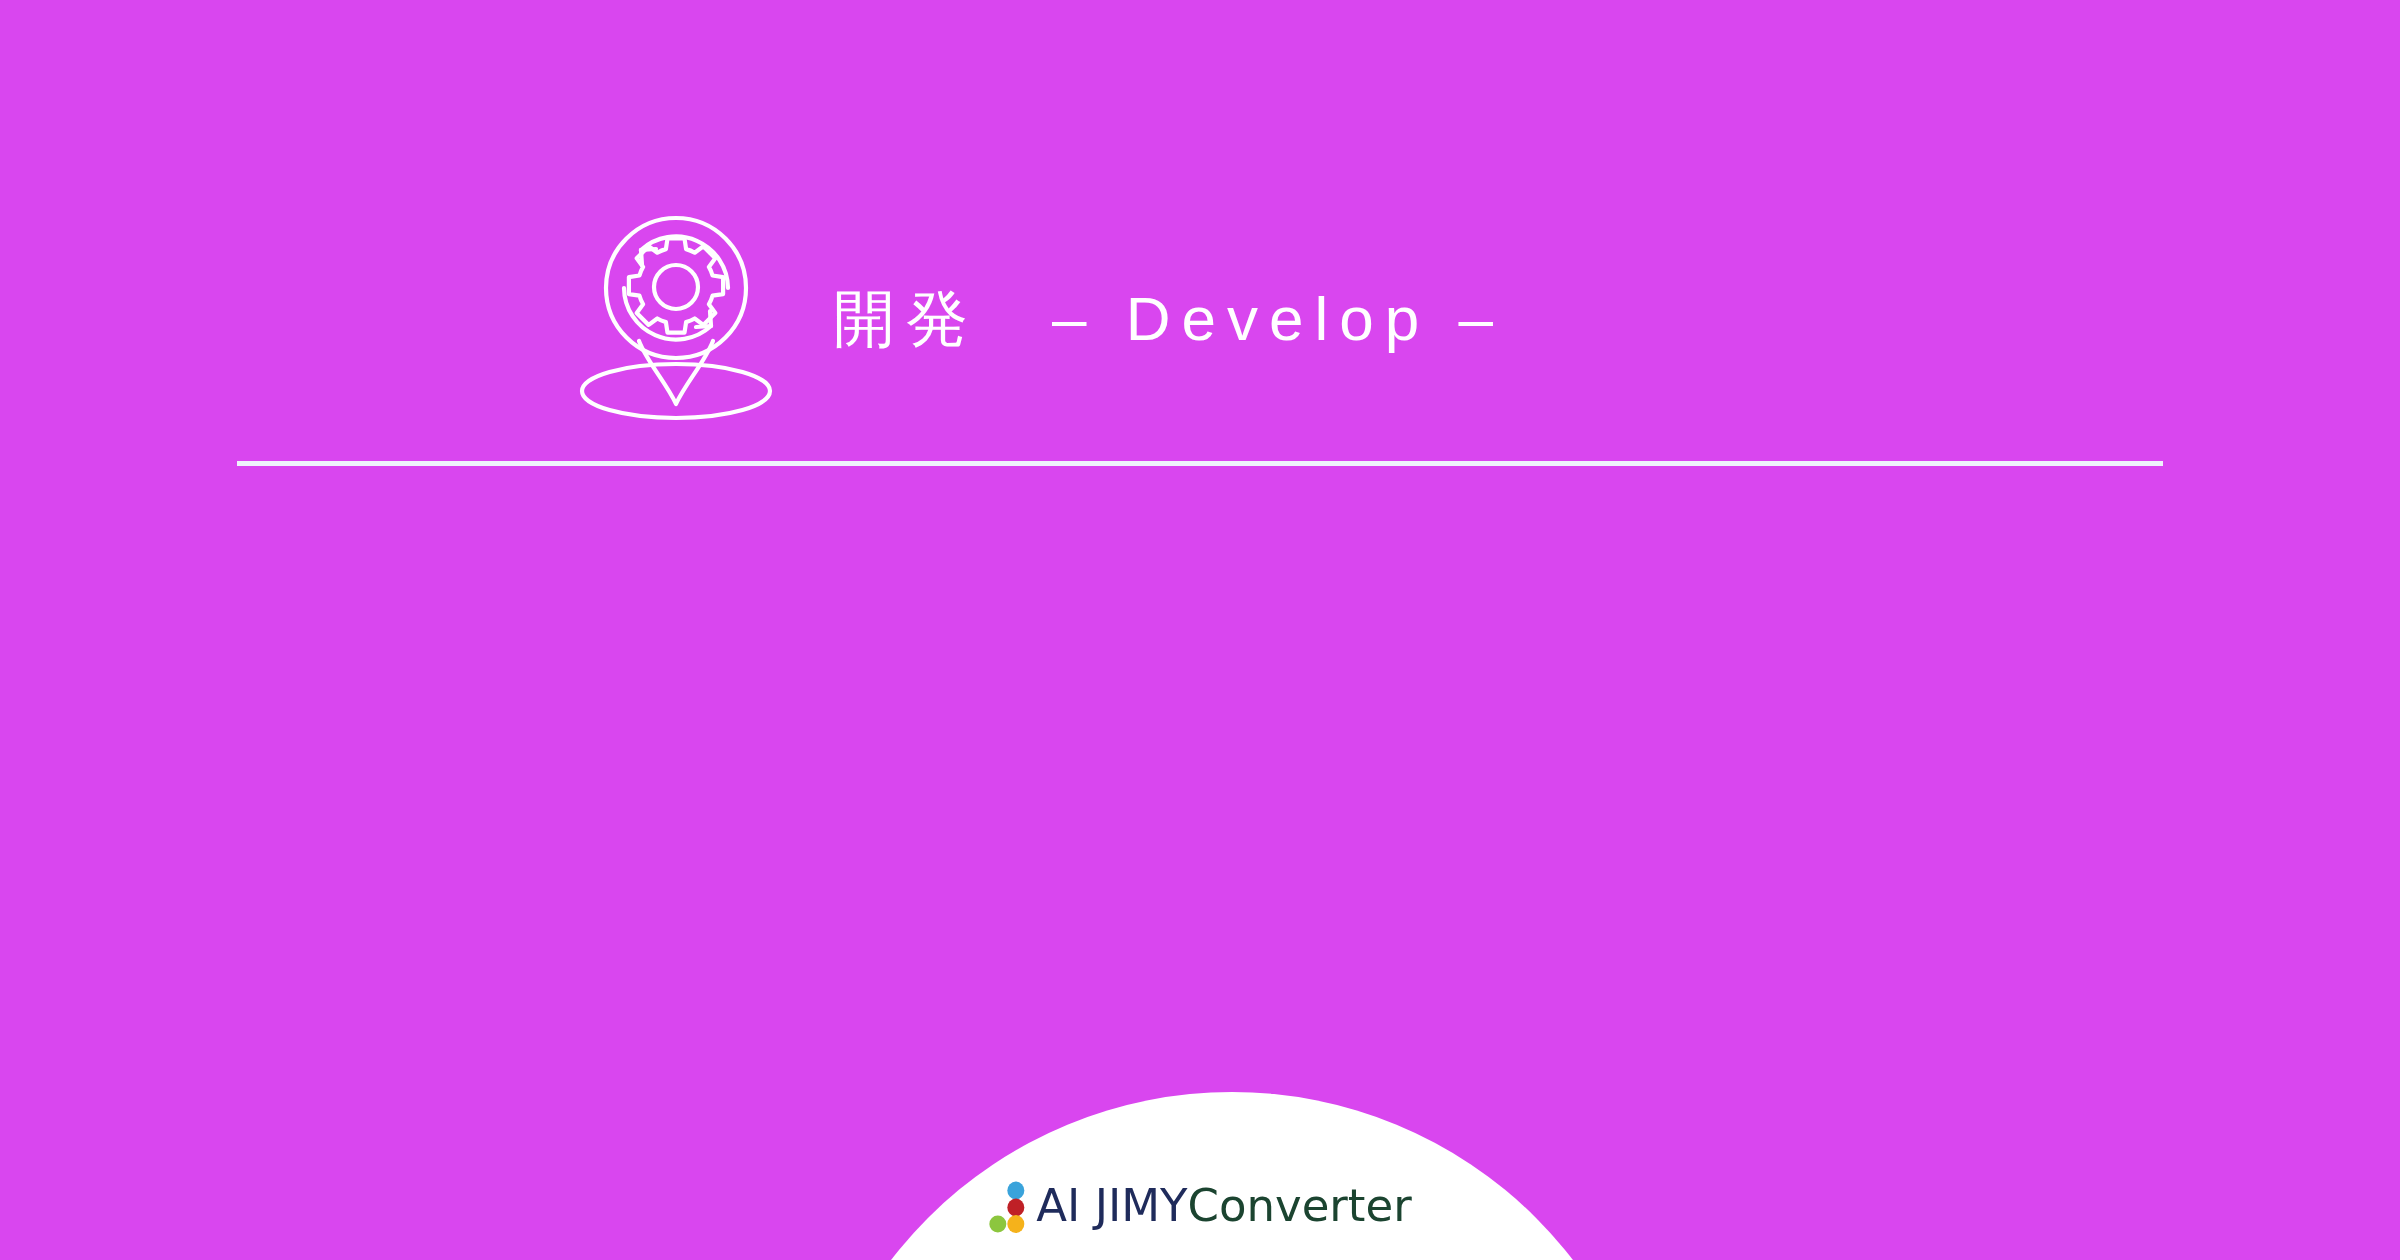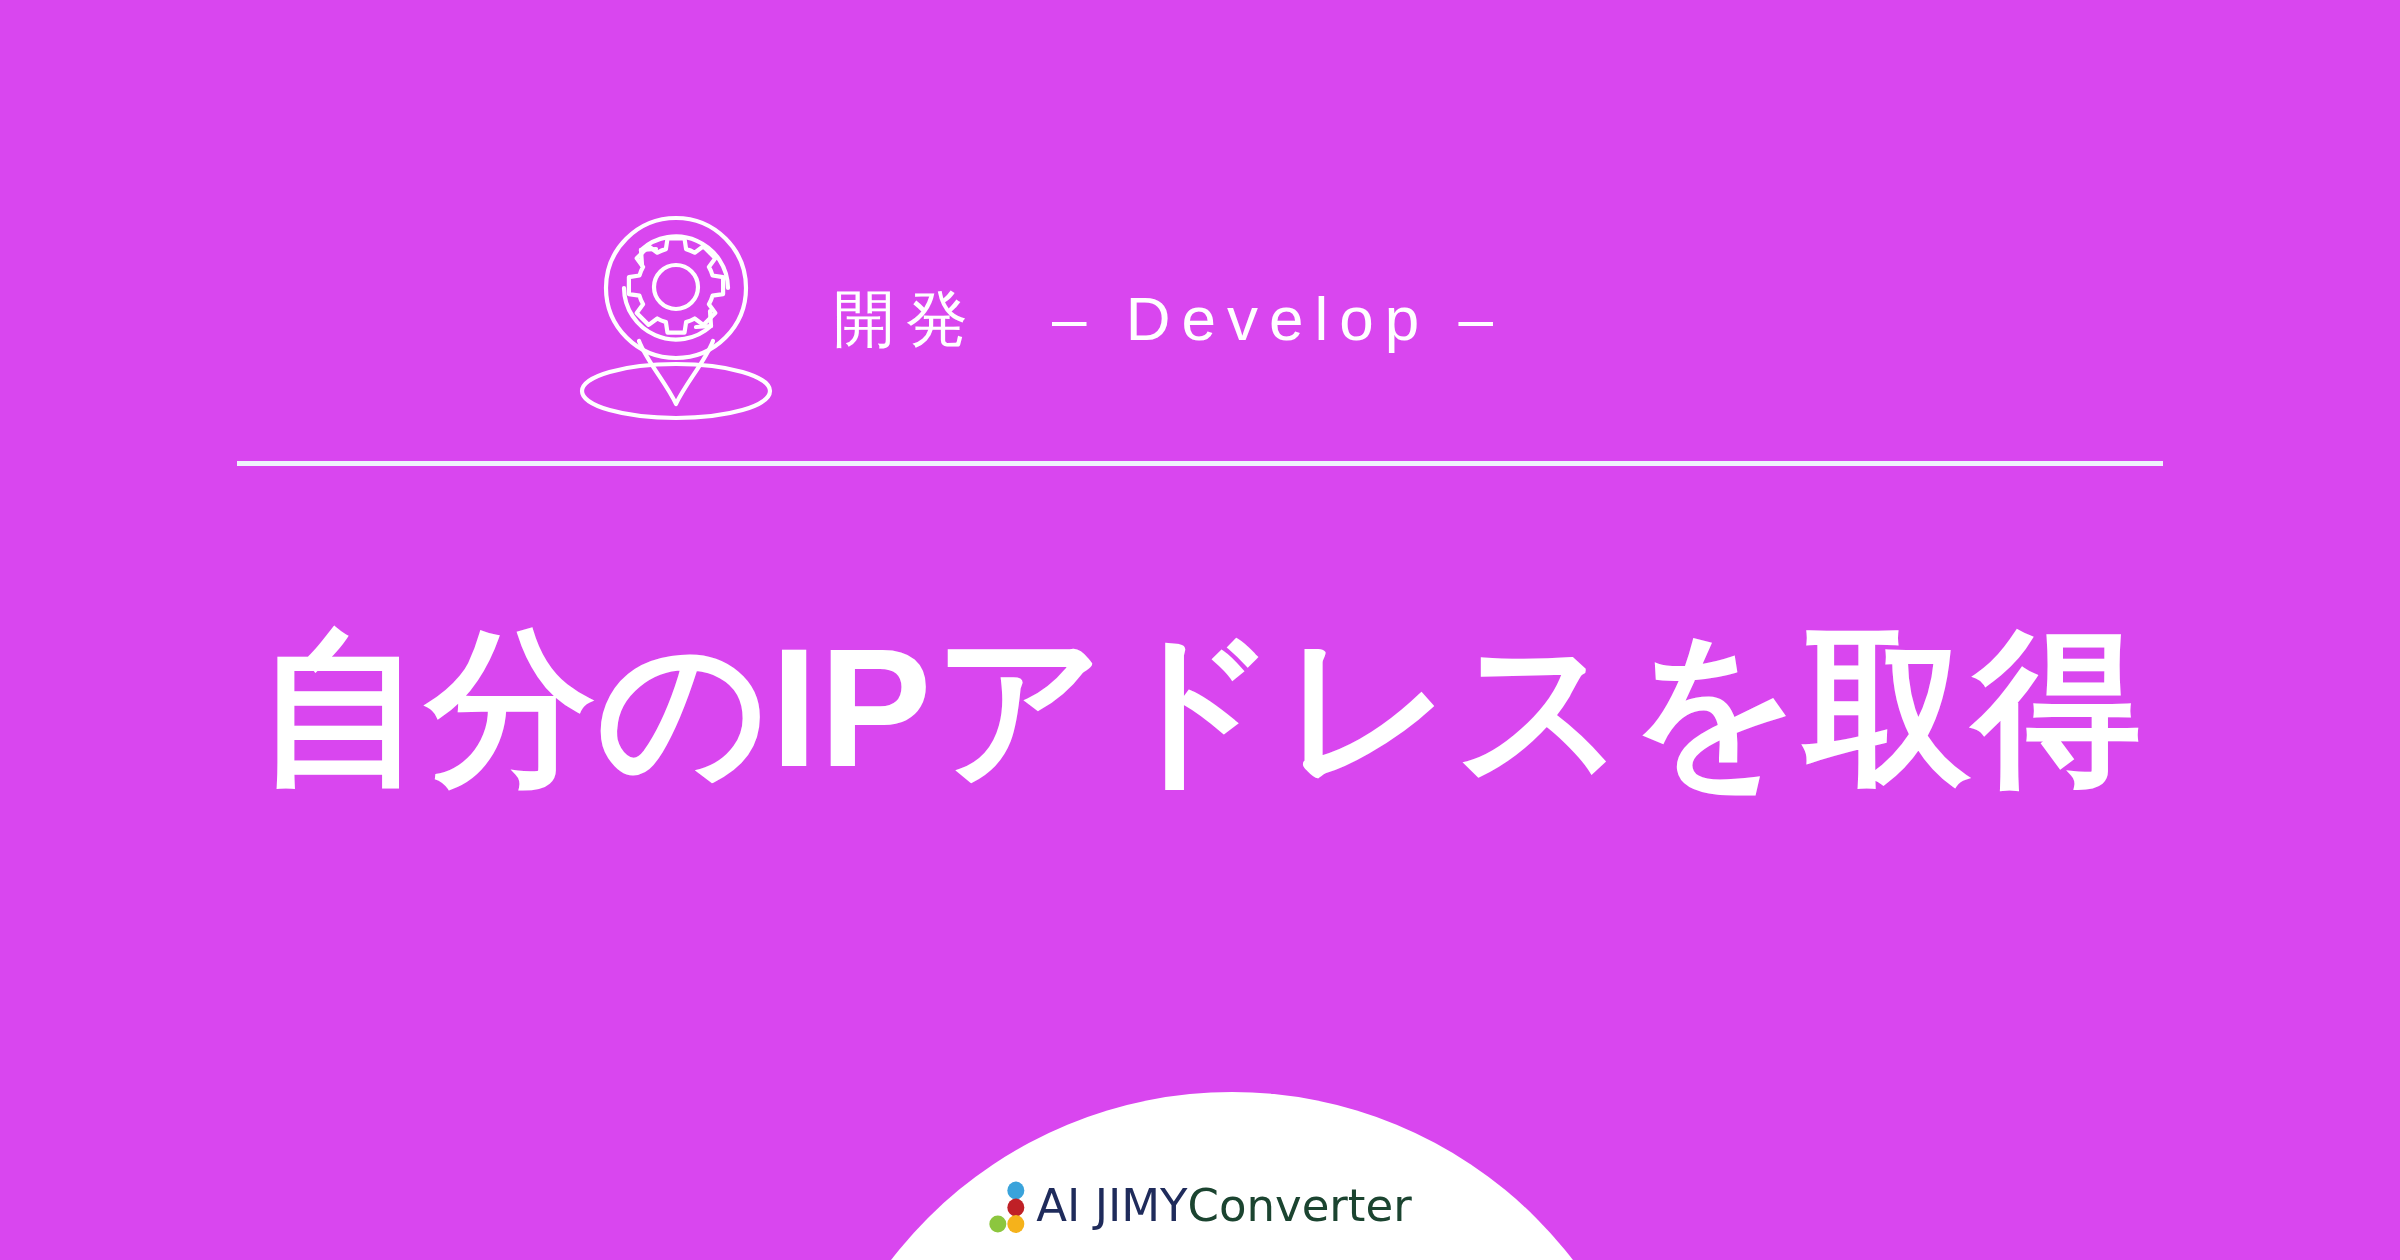--- a/index.html
+++ b/index.html
@@ -171,21 +171,20 @@
         <path d="M144 118 l -1 -15"></path>
         <path d="M144 118 l -15 1"></path>
       </g>
     </svg>
 
     <div class="eyebrow">開発　– Develop –</div>
   </div>
 
   <div class="divider"></div>
 
-  <h1 class="title">自分のIPアドレスを取得</h1>
 
   <div class="logo">
 
     <svg class="logo-dots" viewBox="0 0 44 52" aria-hidden="true">
       <ellipse cx="27.5" cy="9.5" rx="8.5" ry="9" fill="#3aa3db"></ellipse>
       <ellipse cx="27.5" cy="26.5" rx="8.5" ry="9" fill="#bf2026"></ellipse>
       <ellipse cx="27.5" cy="43" rx="8.5" ry="9" fill="#f5b21b"></ellipse>
       <ellipse cx="9.5" cy="43" rx="8.5" ry="8.5" fill="#8cc63e"></ellipse>
     </svg>
 

